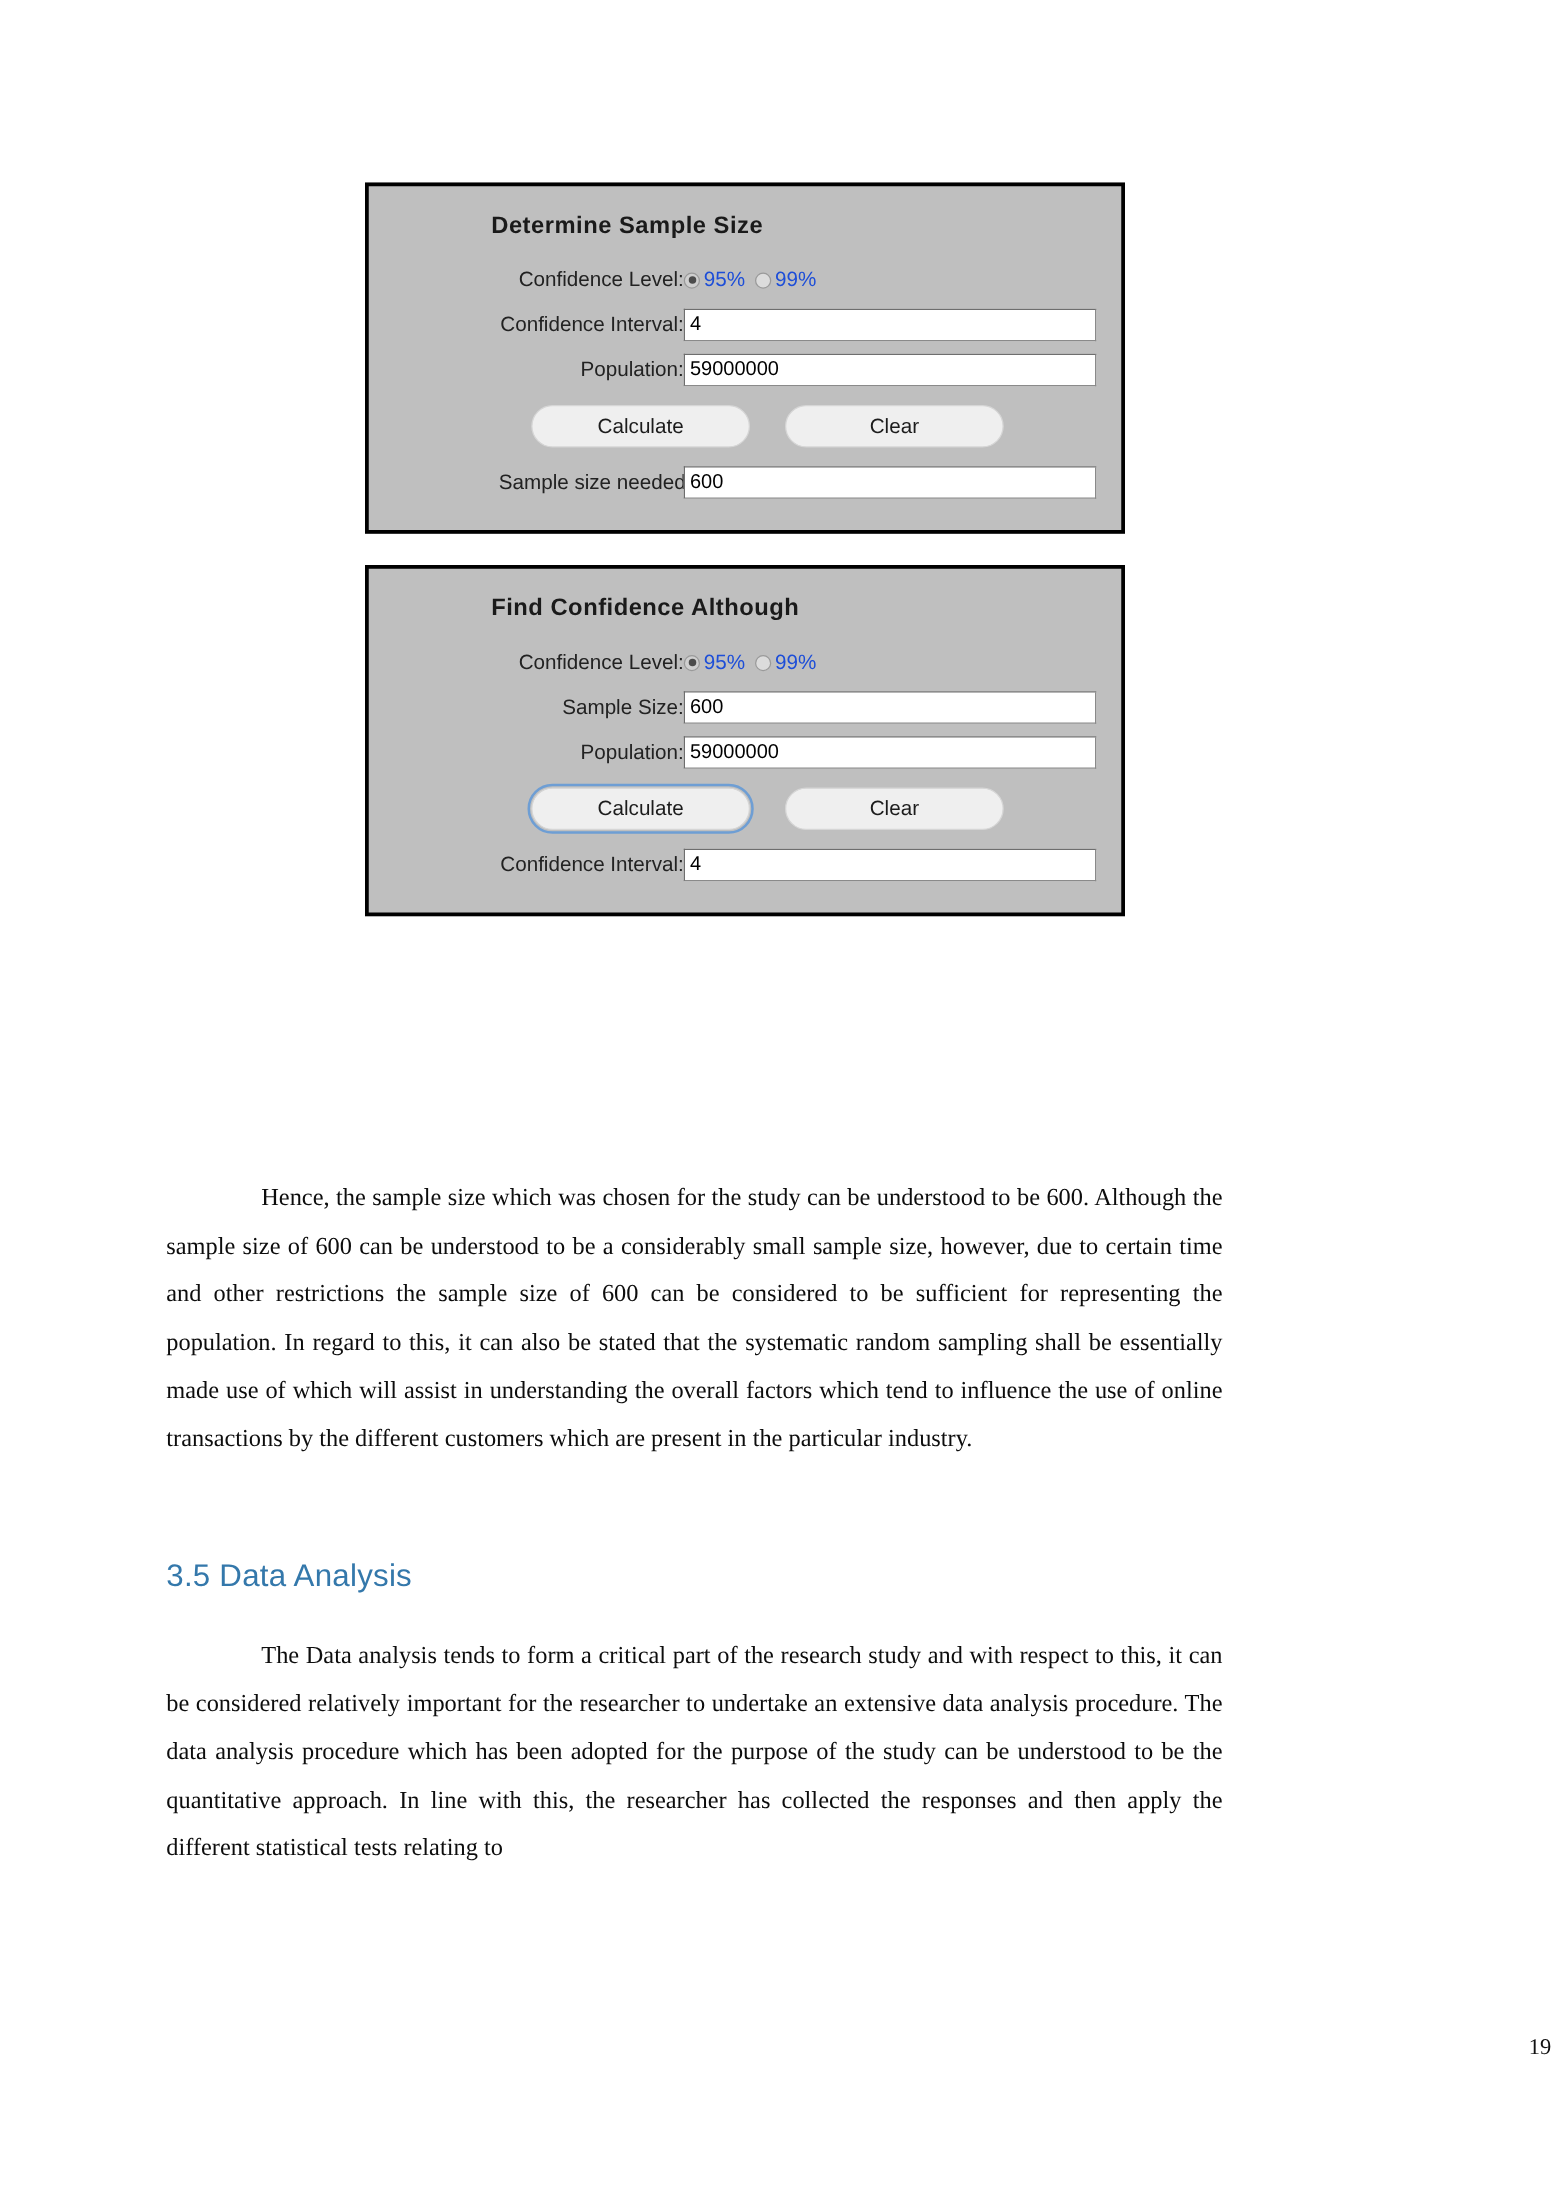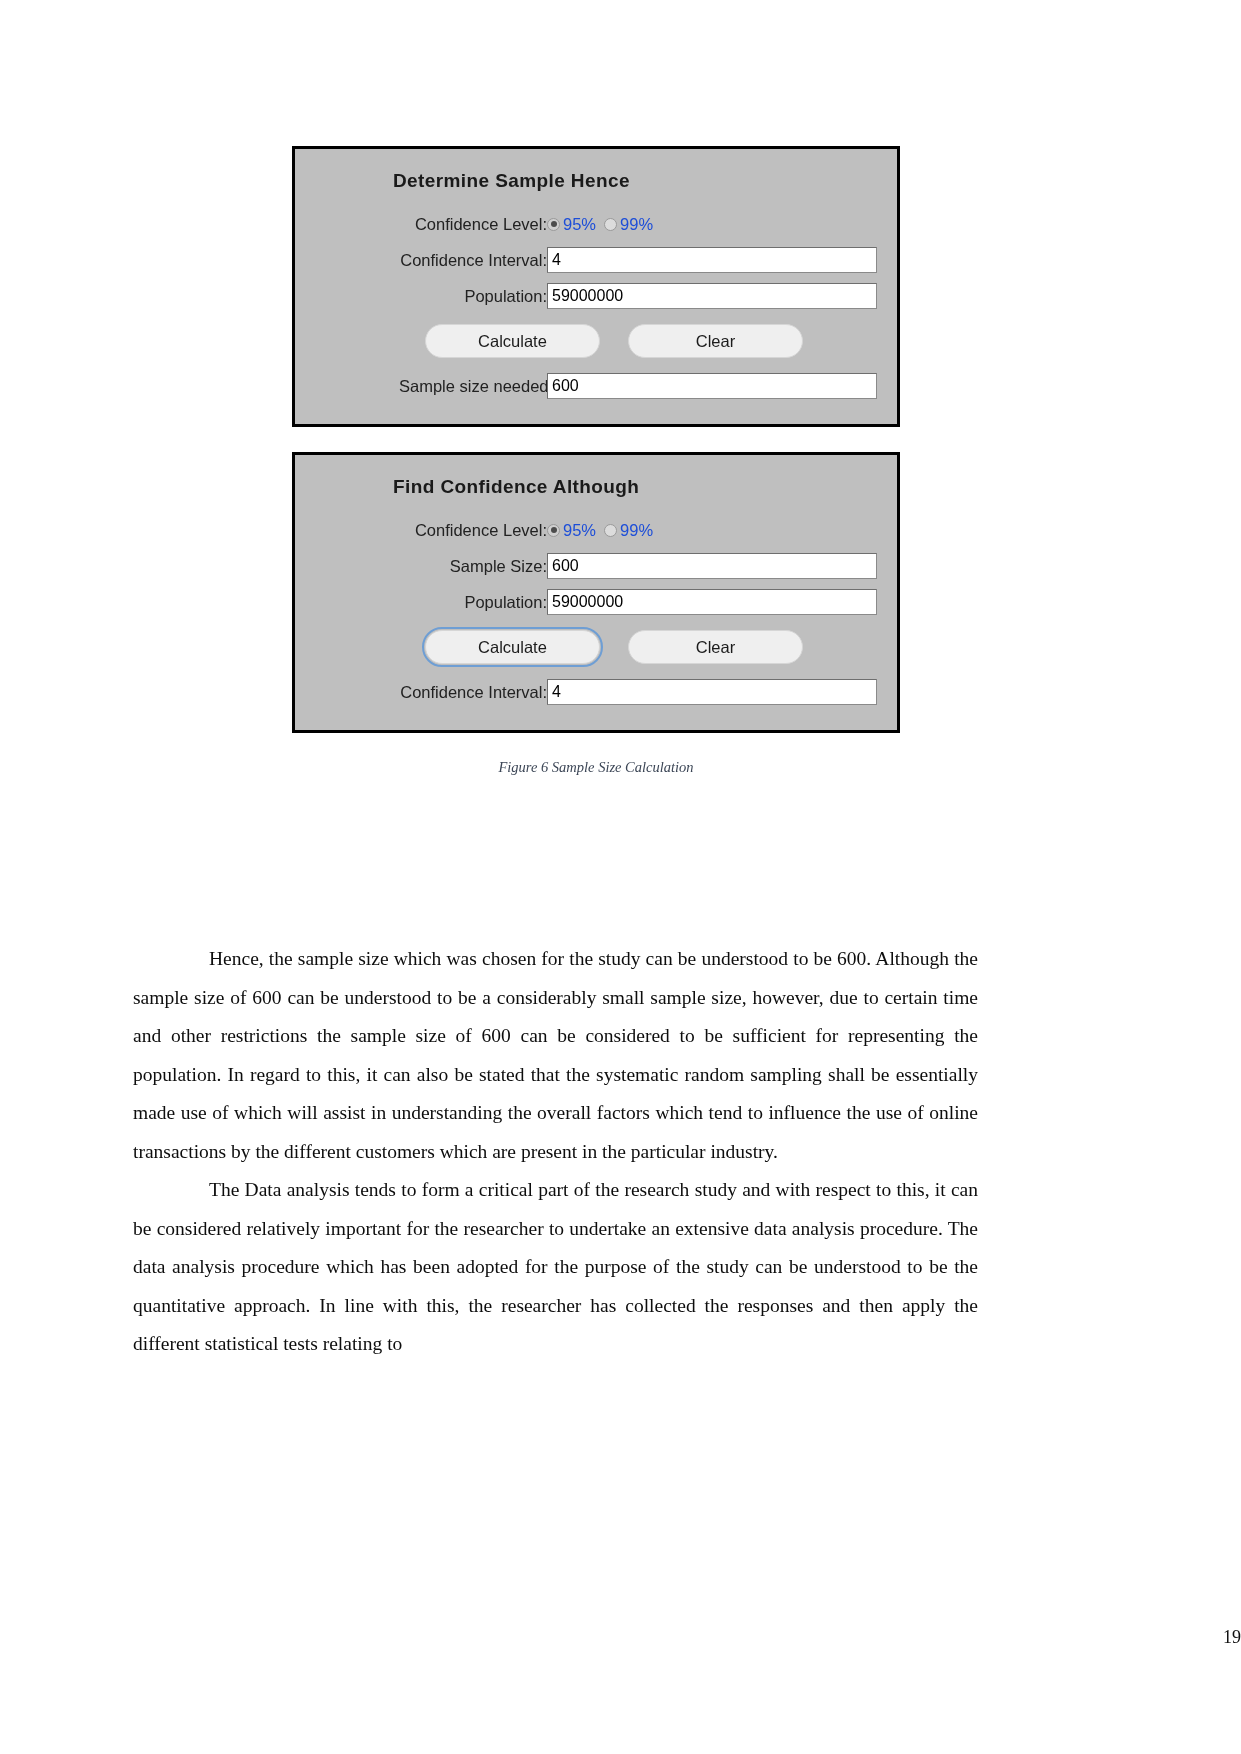--- a/index.html
+++ b/index.html
@@ -202,21 +202,21 @@
   }
 </style>
 </head>
 <body>
 
 <div class="page">
 
   <div class="figure-block">
 
     <div class="ui-panel">
-      <div class="panel-title">Determine Sample Hence</div>
+      <div class="panel-title">Determine Sample Size</div>
 
       <div class="form-row">
         <div class="form-label">Confidence Level:</div>
         <div class="form-field">
           <div class="radio-group">
             <span class="radio-opt">
               <span class="radio-dot checked"></span>
               <span class="radio-label">95%</span>
             </span>
             <span class="radio-opt">
@@ -294,25 +294,27 @@
       </div>
 
       <div class="form-row">
         <div class="form-label">Confidence Interval:</div>
         <div class="form-field">
           <input class="text-input" type="text" value="4" style="">
         </div>
       </div>
     </div>
 
-    <div class="figure-caption">Figure 6 Sample Size Calculation</div>
   </div>
 
   <div class="body-area">
     <p class="para">Hence, the sample size which was chosen for the study can be understood to be 600. Although the sample size of 600 can be understood to be a considerably small sample size, however, due to certain time and other restrictions the sample size of 600 can be considered to be sufficient for representing the population. In regard to this, it can also be stated that the systematic random sampling shall be essentially made use of which will assist in understanding the overall factors which tend to influence the use of online transactions by the different customers which are present in the particular industry.</p>
 
+    <div class="heading-wrap">
+      <h2 class="section-heading">3.5 Data Analysis</h2>
+    </div>
 
     <p class="para spaced">The Data analysis tends to form a critical part of the research study and with respect to this, it can be considered relatively important for the researcher to undertake an extensive data analysis procedure. The data analysis procedure which has been adopted for the purpose of the study can be understood to be the quantitative approach. In line with this, the researcher has collected the responses and then apply the different statistical tests relating to</p>
   </div>
 
   <div class="page-number">19</div>
 
 </div>
 
 </body></html>

